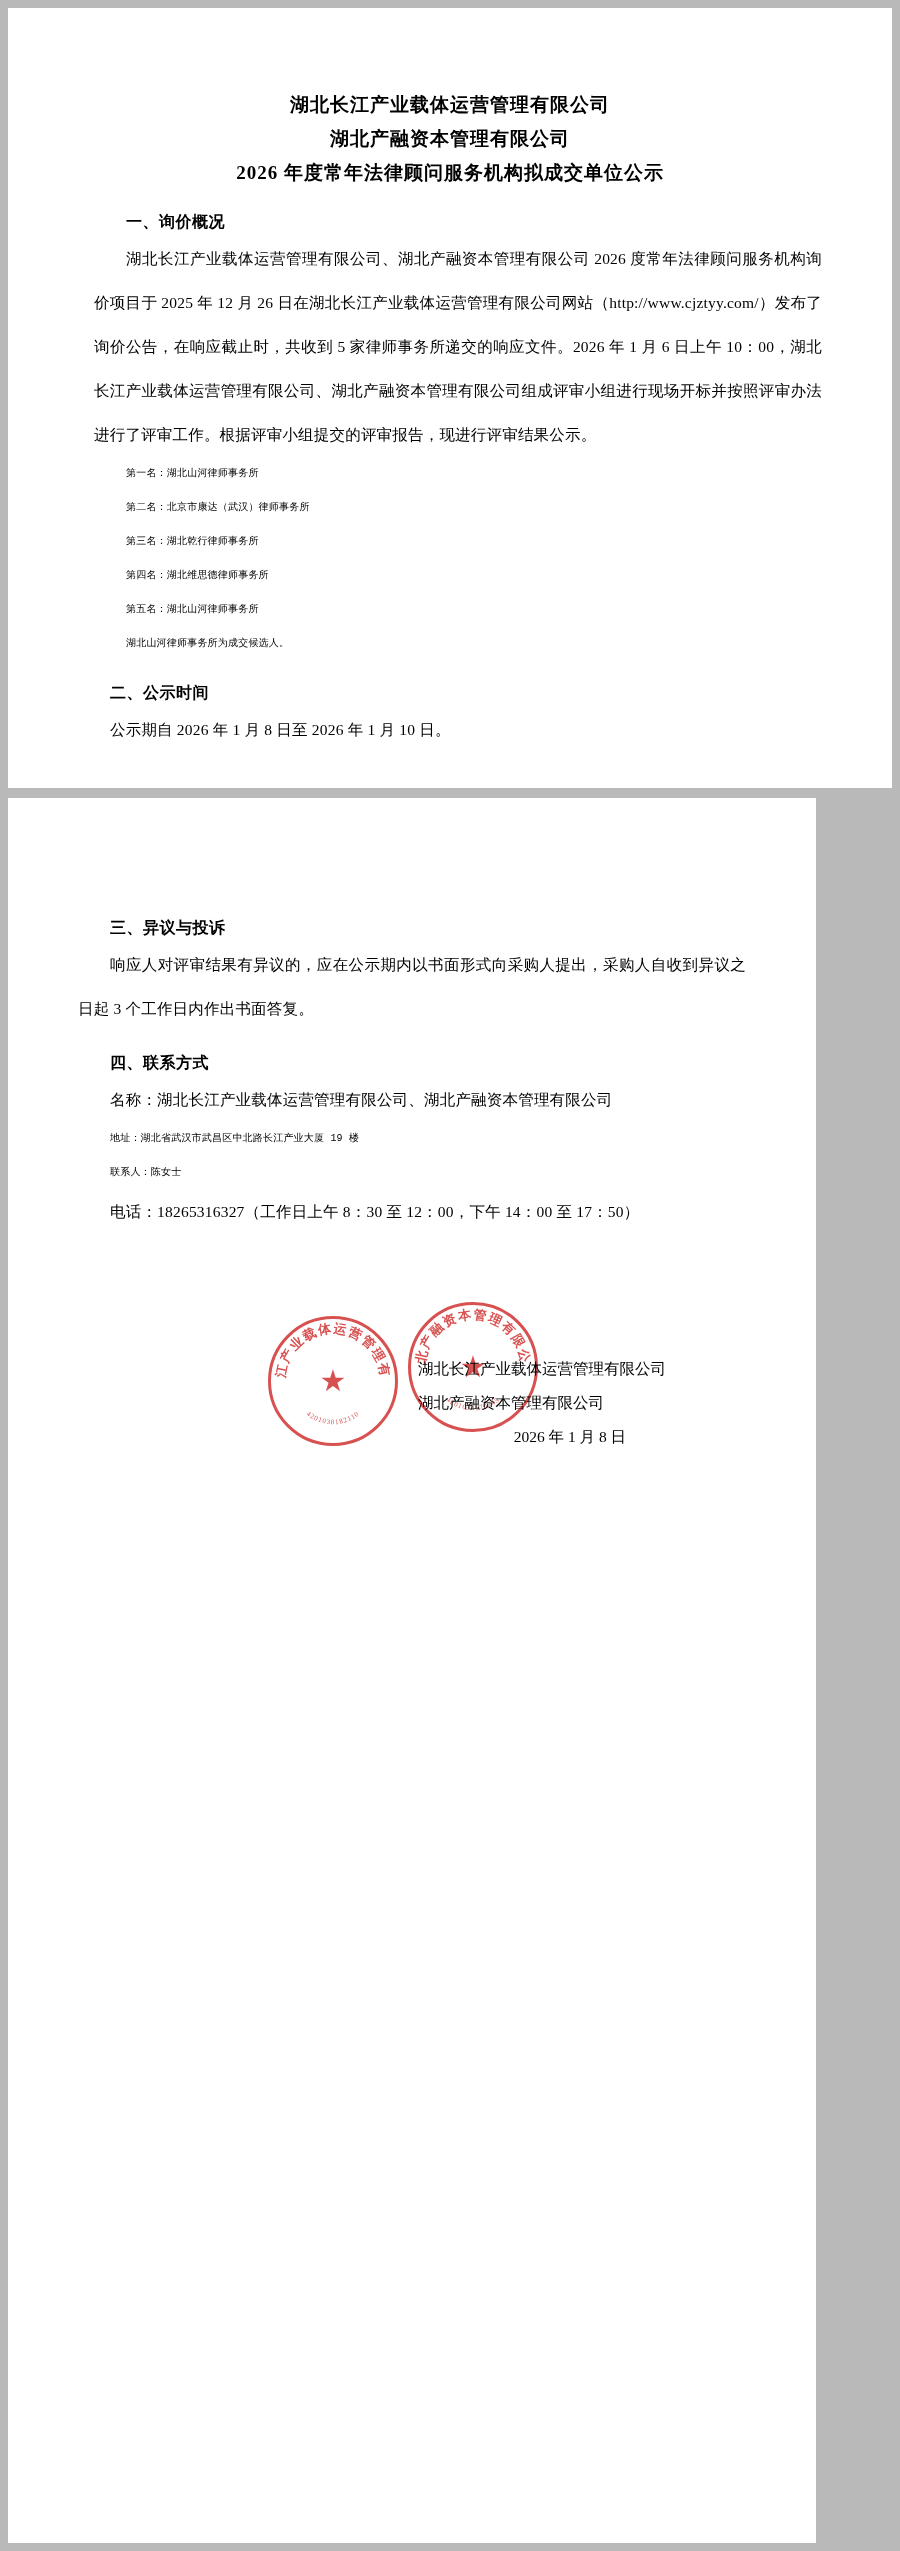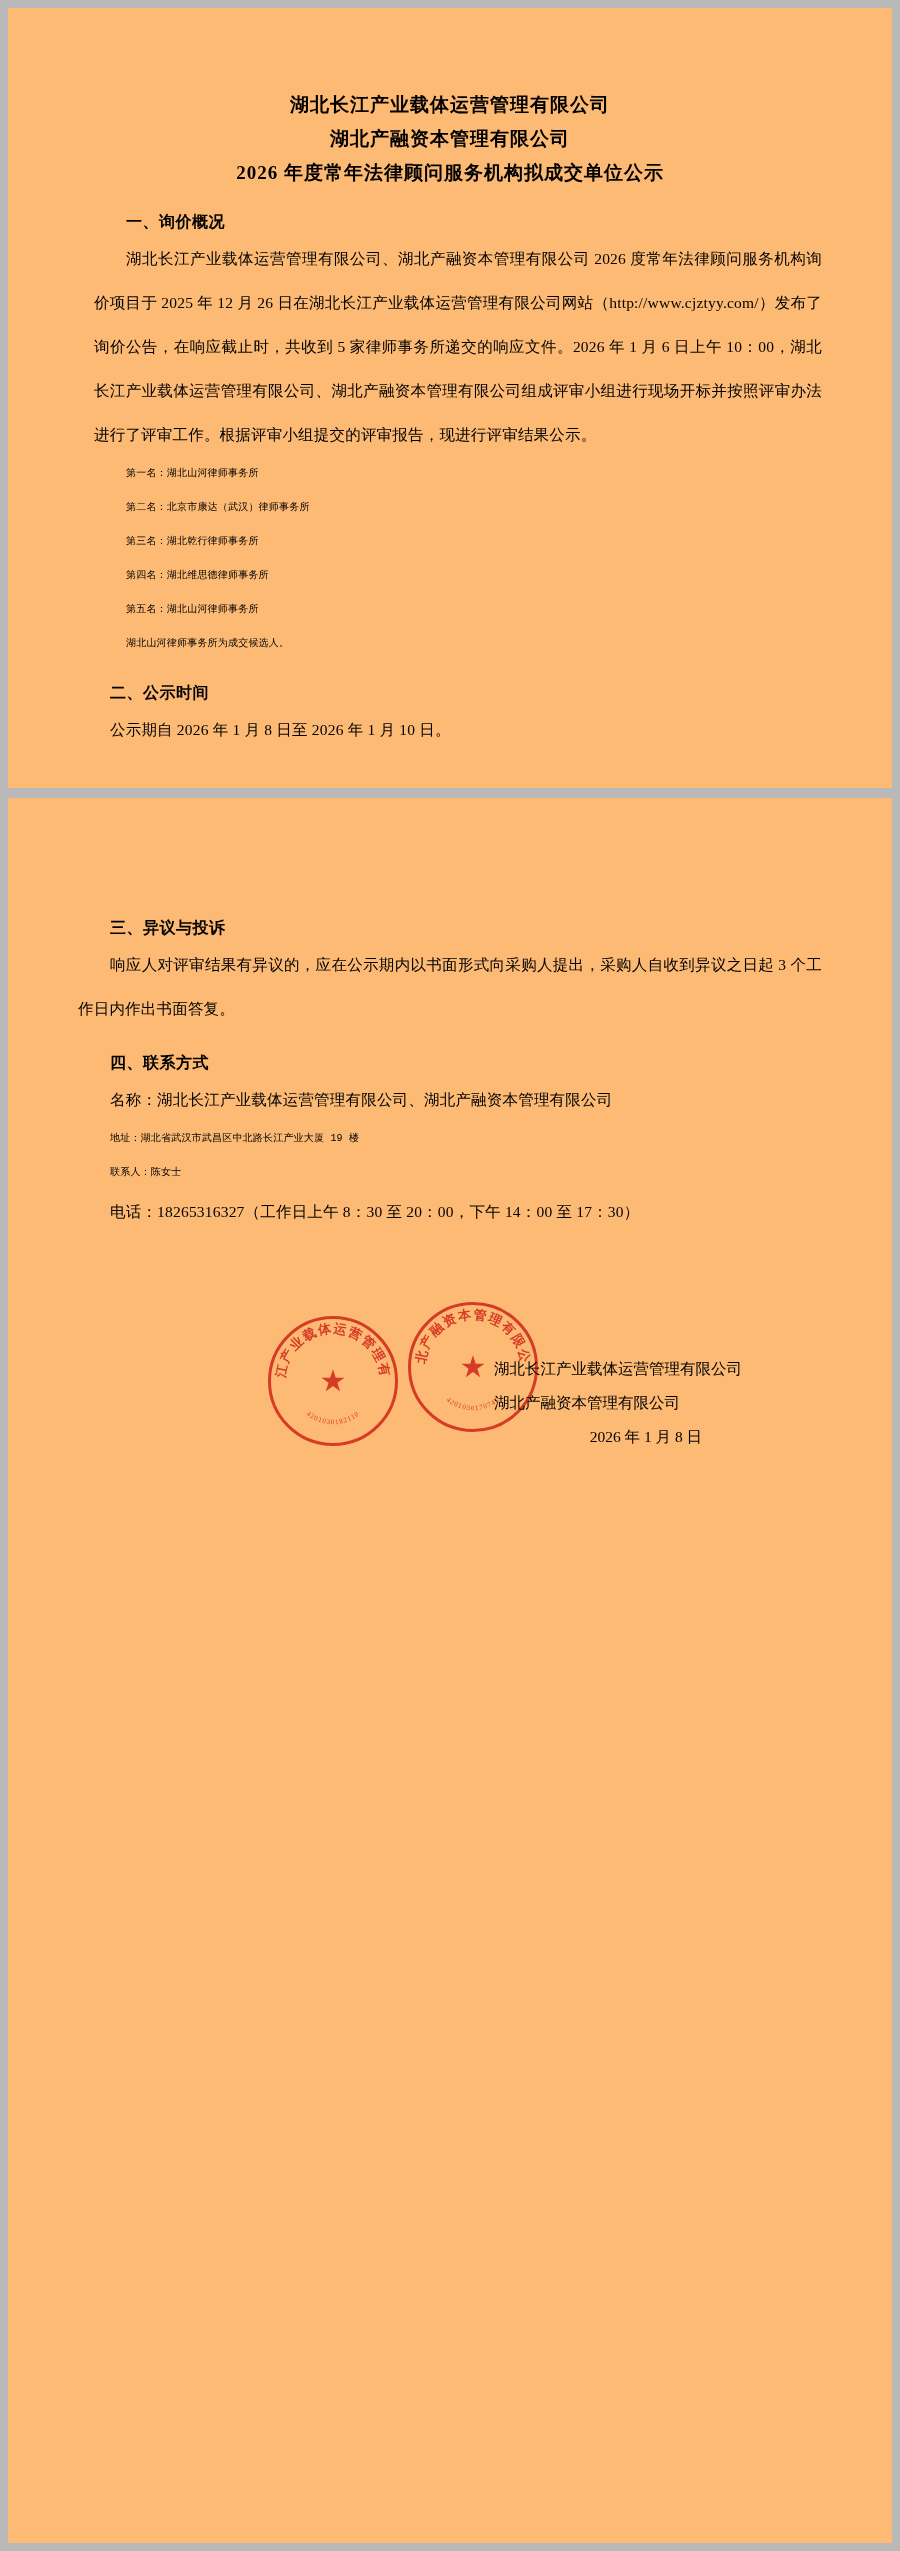--- a/index.html
+++ b/index.html
@@ -9,37 +9,37 @@
   }
   body {
     width: 900px;
     font-family: "Liberation Serif", "DejaVu Serif", serif;
   }
   .page-wrap {
     width: 900px;
     position: relative;
   }
   .sheet {
-    background: #fdba74;
+    background: #ffffff;
     position: relative;
     box-sizing: border-box;
   }
   .sheet-1 {
     margin: 8px 8px 0 8px;
     width: 884px;
     height: 780px;
     padding: 60px 70px 0 70px;
   }
   .gap {
     height: 10px;
     background: #b9b9b9;
   }
   .sheet-2 {
     margin: 0 8px 8px 8px;
-    width: 884px;
+    width: 808px;
     height: 1745px;
     padding: 60px 70px 0 70px;
   }
   .title-block {
     text-align: center;
     margin-top: 20px;
   }
   .title-line {
     font-size: 19px;
     font-weight: bold;
@@ -183,21 +183,21 @@
     <div class="p2-top">
       <div class="section-head">三、异议与投诉</div>
       <p class="para">响应人对评审结果有异议的，应在公示期内以书面形式向采购人提出，采购人自收到异议之日起 3 个工作日内作出书面答复。</p>
     </div>
 
     <div>
       <div class="section-head">四、联系方式</div>
       <p class="para">名称：湖北长江产业载体运营管理有限公司、湖北产融资本管理有限公司</p>
       <p class="item">地址：湖北省武汉市武昌区中北路长江产业大厦 19 楼</p>
       <p class="item">联系人：陈女士</p>
-      <p class="para">电话：18265316327（工作日上午 8：30 至 20：00，下午 14：00 至 17：30）</p>
+      <p class="para">电话：18265316327（工作日上午 8：30 至 12：00，下午 14：00 至 17：50）</p>
     </div>
 
     <div class="sign-area">
 
       <div class="seal seal-1">
         <svg class="seal-curve" viewBox="0 0 124 124">
           <defs>
             <path id="arcTop1" d="M 14,62 A 48,48 0 0 1 110,62"></path>
             <path id="arcBot1" d="M 22,76 A 42,42 0 0 0 102,76"></path>
           </defs>

